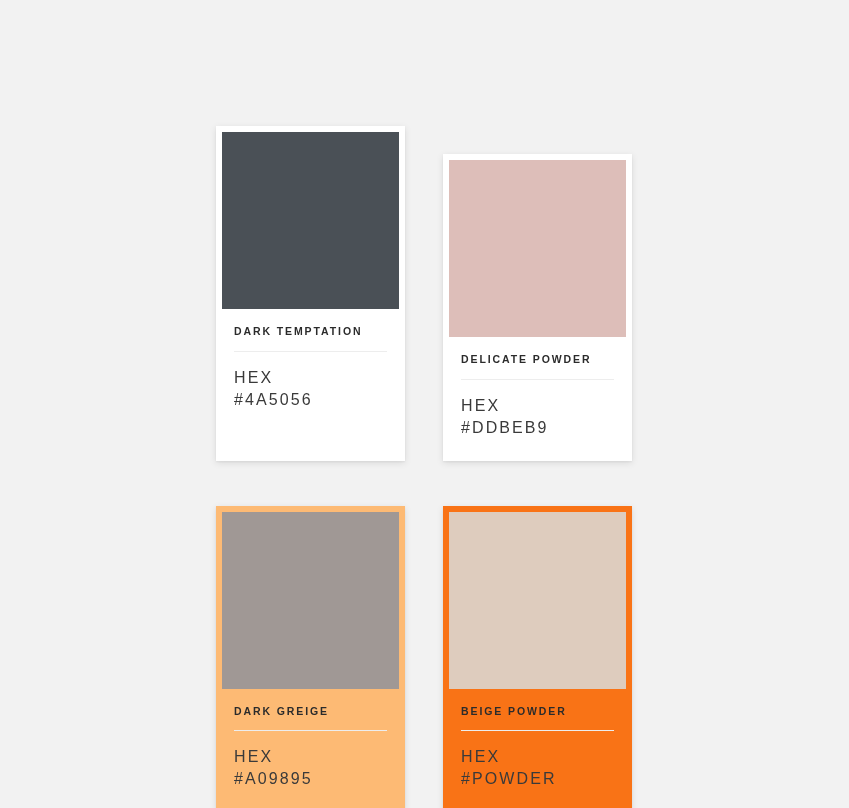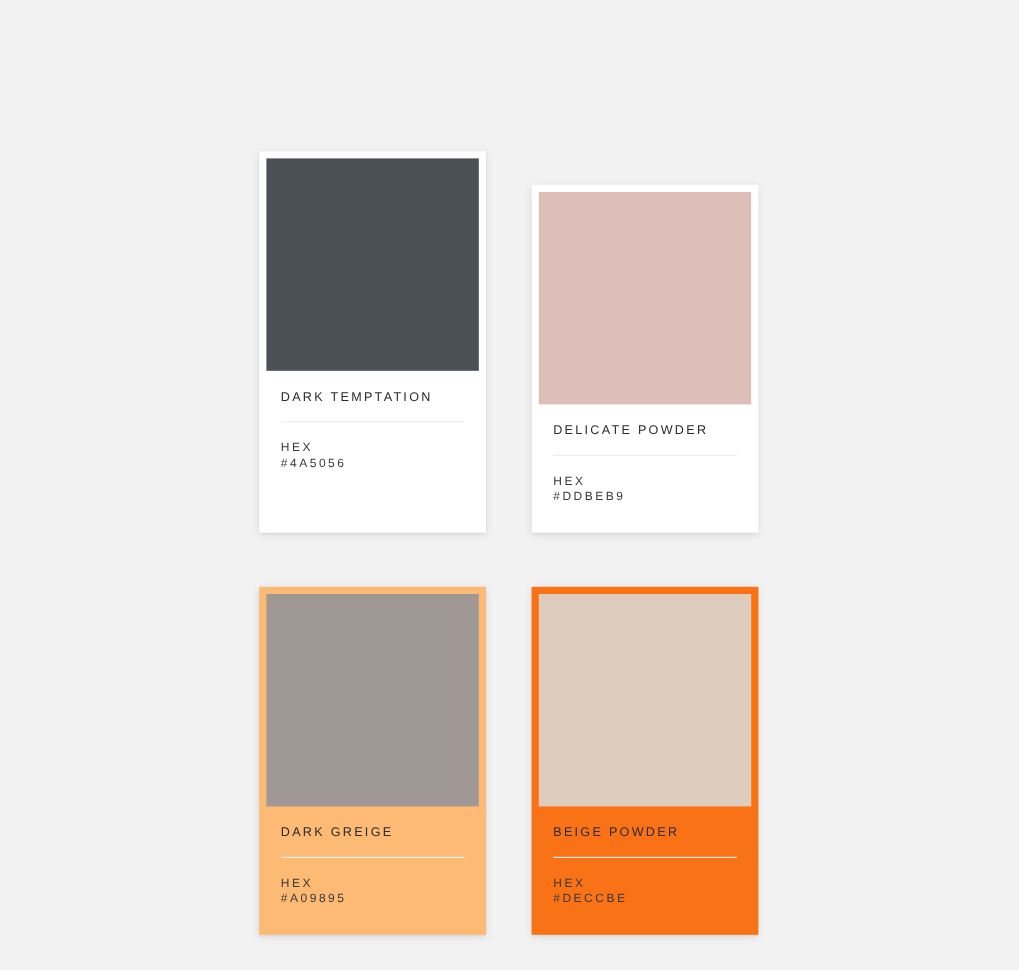--- a/index.html
+++ b/index.html
@@ -46,42 +46,42 @@
     display: block;
   }
 
   .swatch-info {
     padding: 17px 12px 22px 12px;
     box-sizing: border-box;
   }
 
   .swatch-name {
     font-size: 10.5px;
-    font-weight: normal;
+    font-weight: bold;
     letter-spacing: 1.9px;
     color: #2b2b2b;
     line-height: 1.1;
     margin: 0;
     white-space: nowrap;
   }
 
   .swatch-divider {
     height: 1px;
     background: #ededed;
     margin: 13px 0 0 0;
     width: 100%;
   }
 
   .swatch-hex-block {
     margin-top: 15px;
   }
 
   .hex-label,
   .hex-value {
-    font-size: 10px;
+    font-size: 16px;
     font-weight: normal;
     letter-spacing: 2.1px;
     color: #3a3a3a;
     line-height: 1.38;
     margin: 0;
     white-space: nowrap;
   }
 </style>
 </head>
 <body style="background-color: rgb(242, 242, 242);">
@@ -125,19 +125,19 @@
       </div>
     </div>
 
     <div class="swatch-card" style="background-color: #f97316;">
       <div class="swatch-color" style="background-color: rgb(222, 204, 190);"></div>
       <div class="swatch-info">
         <div class="swatch-name">BEIGE POWDER</div>
         <div class="swatch-divider" style="background-color: rgb(237, 237, 237);"></div>
         <div class="swatch-hex-block">
           <div class="hex-label">HEX</div>
-          <div class="hex-value">#DECCBE</div>
+          <div class="hex-value">#POWDER</div>
         </div>
       </div>
     </div>
 
   </div>
 </div>
 
 </body></html>

